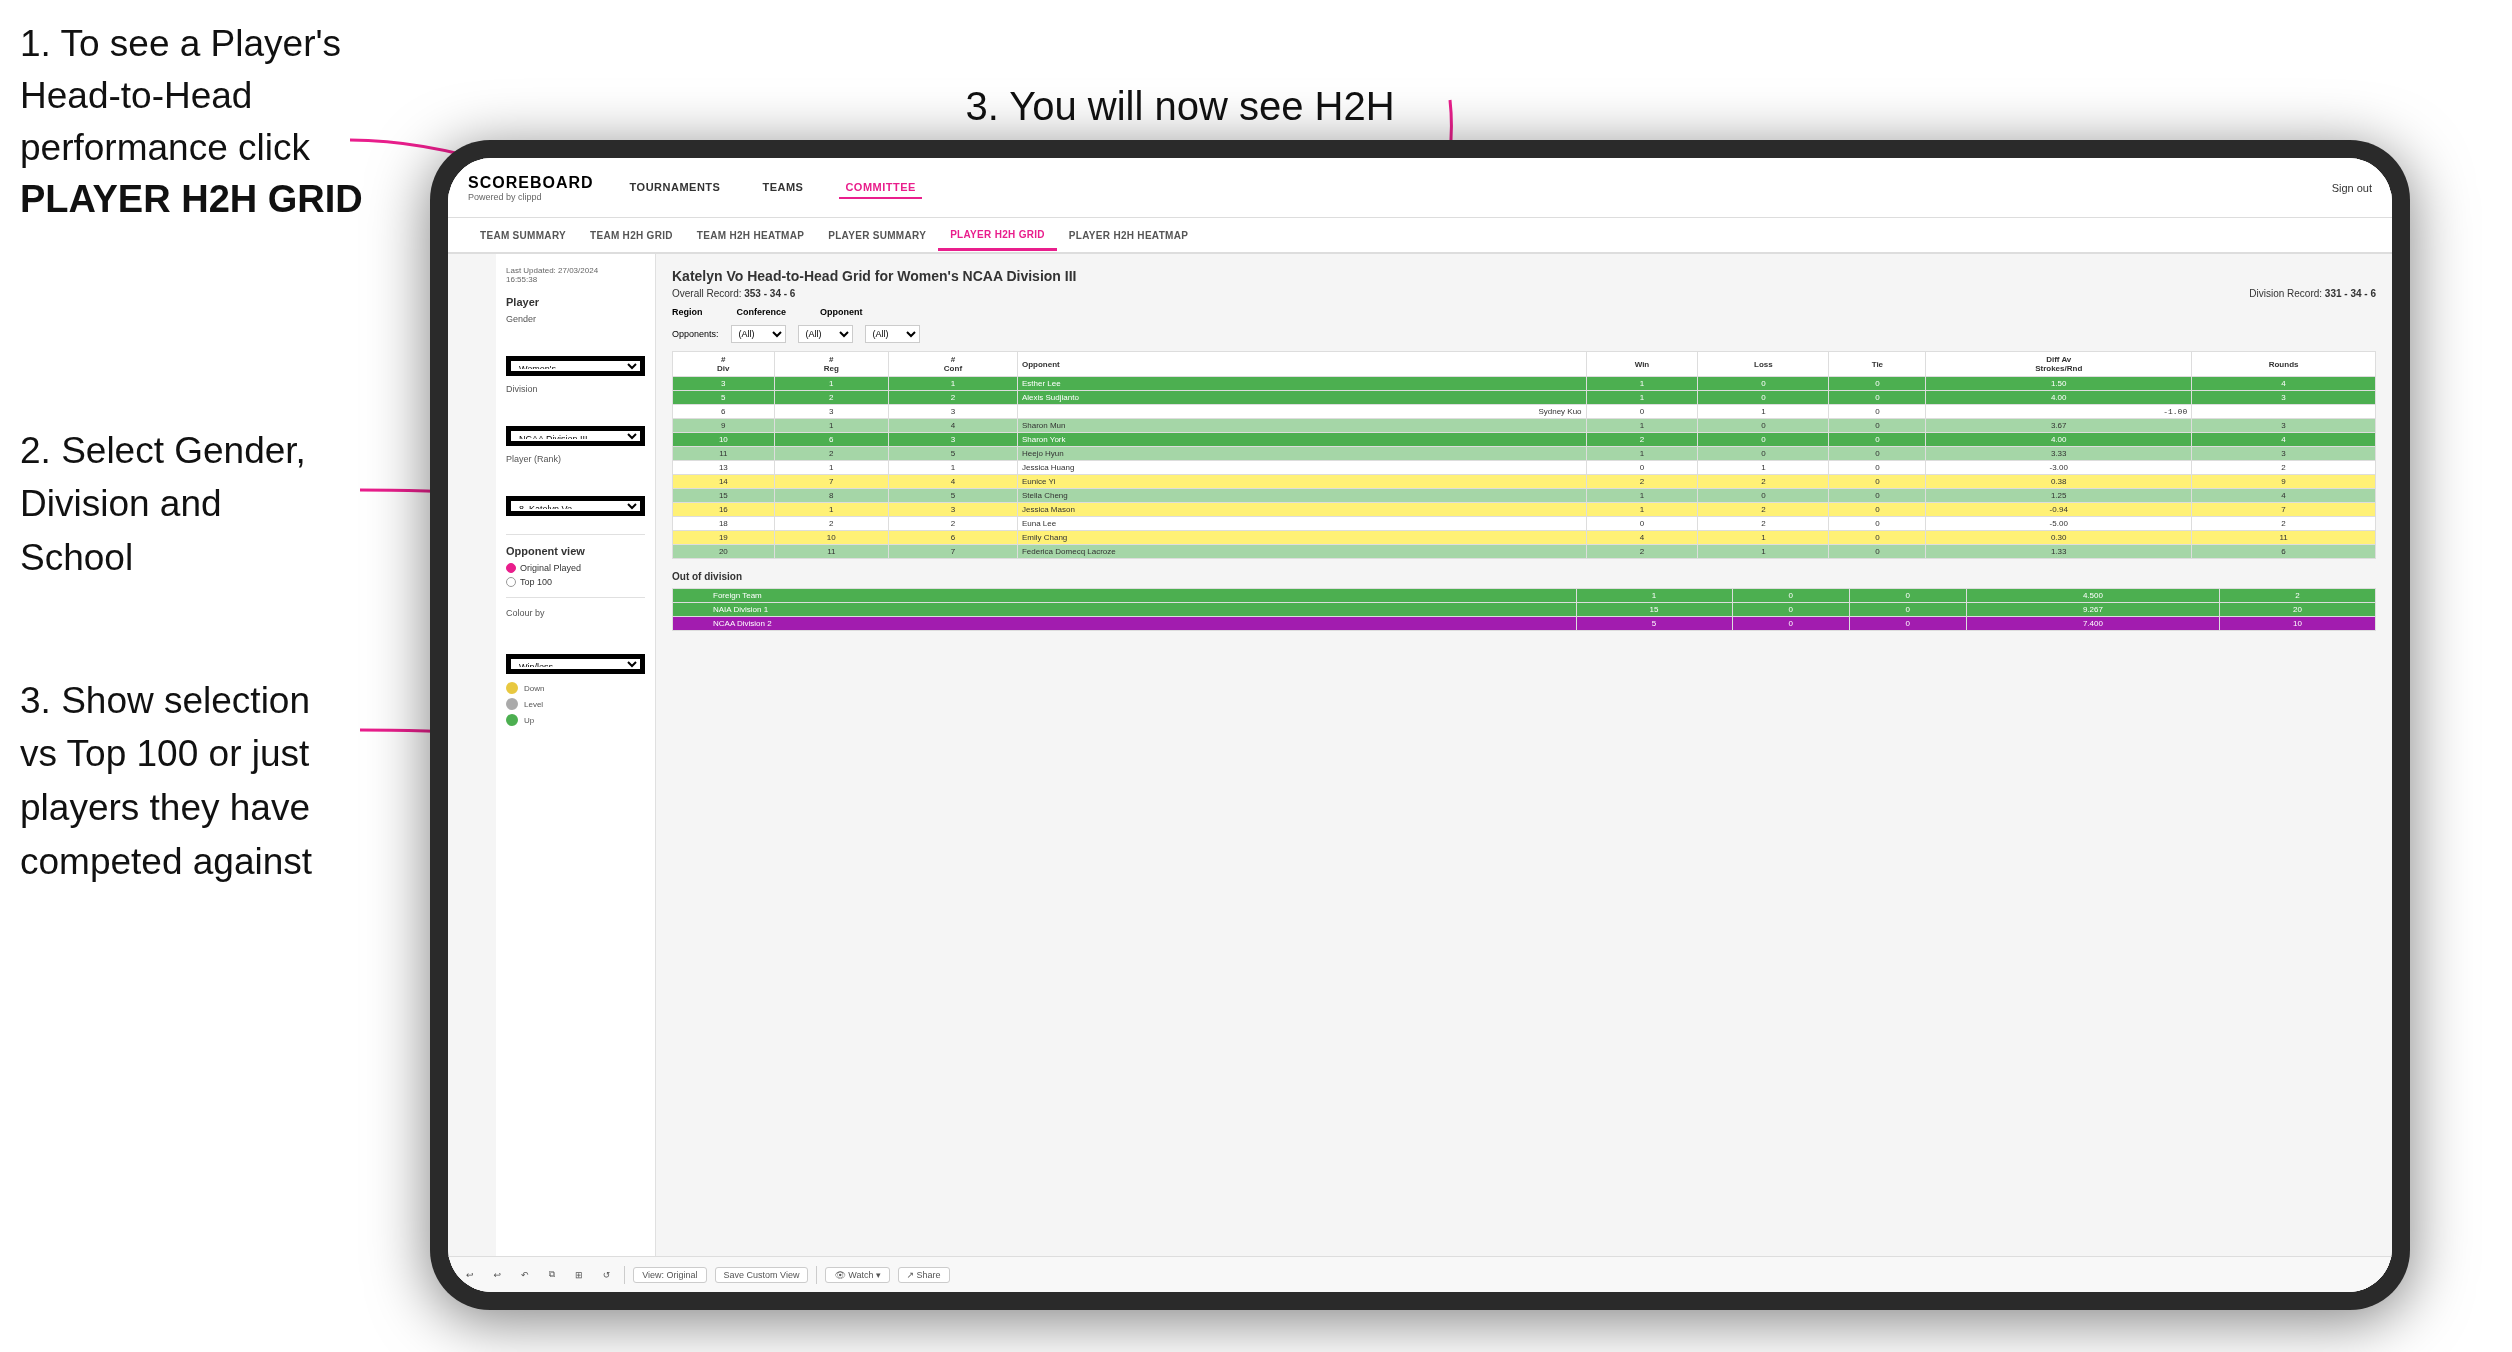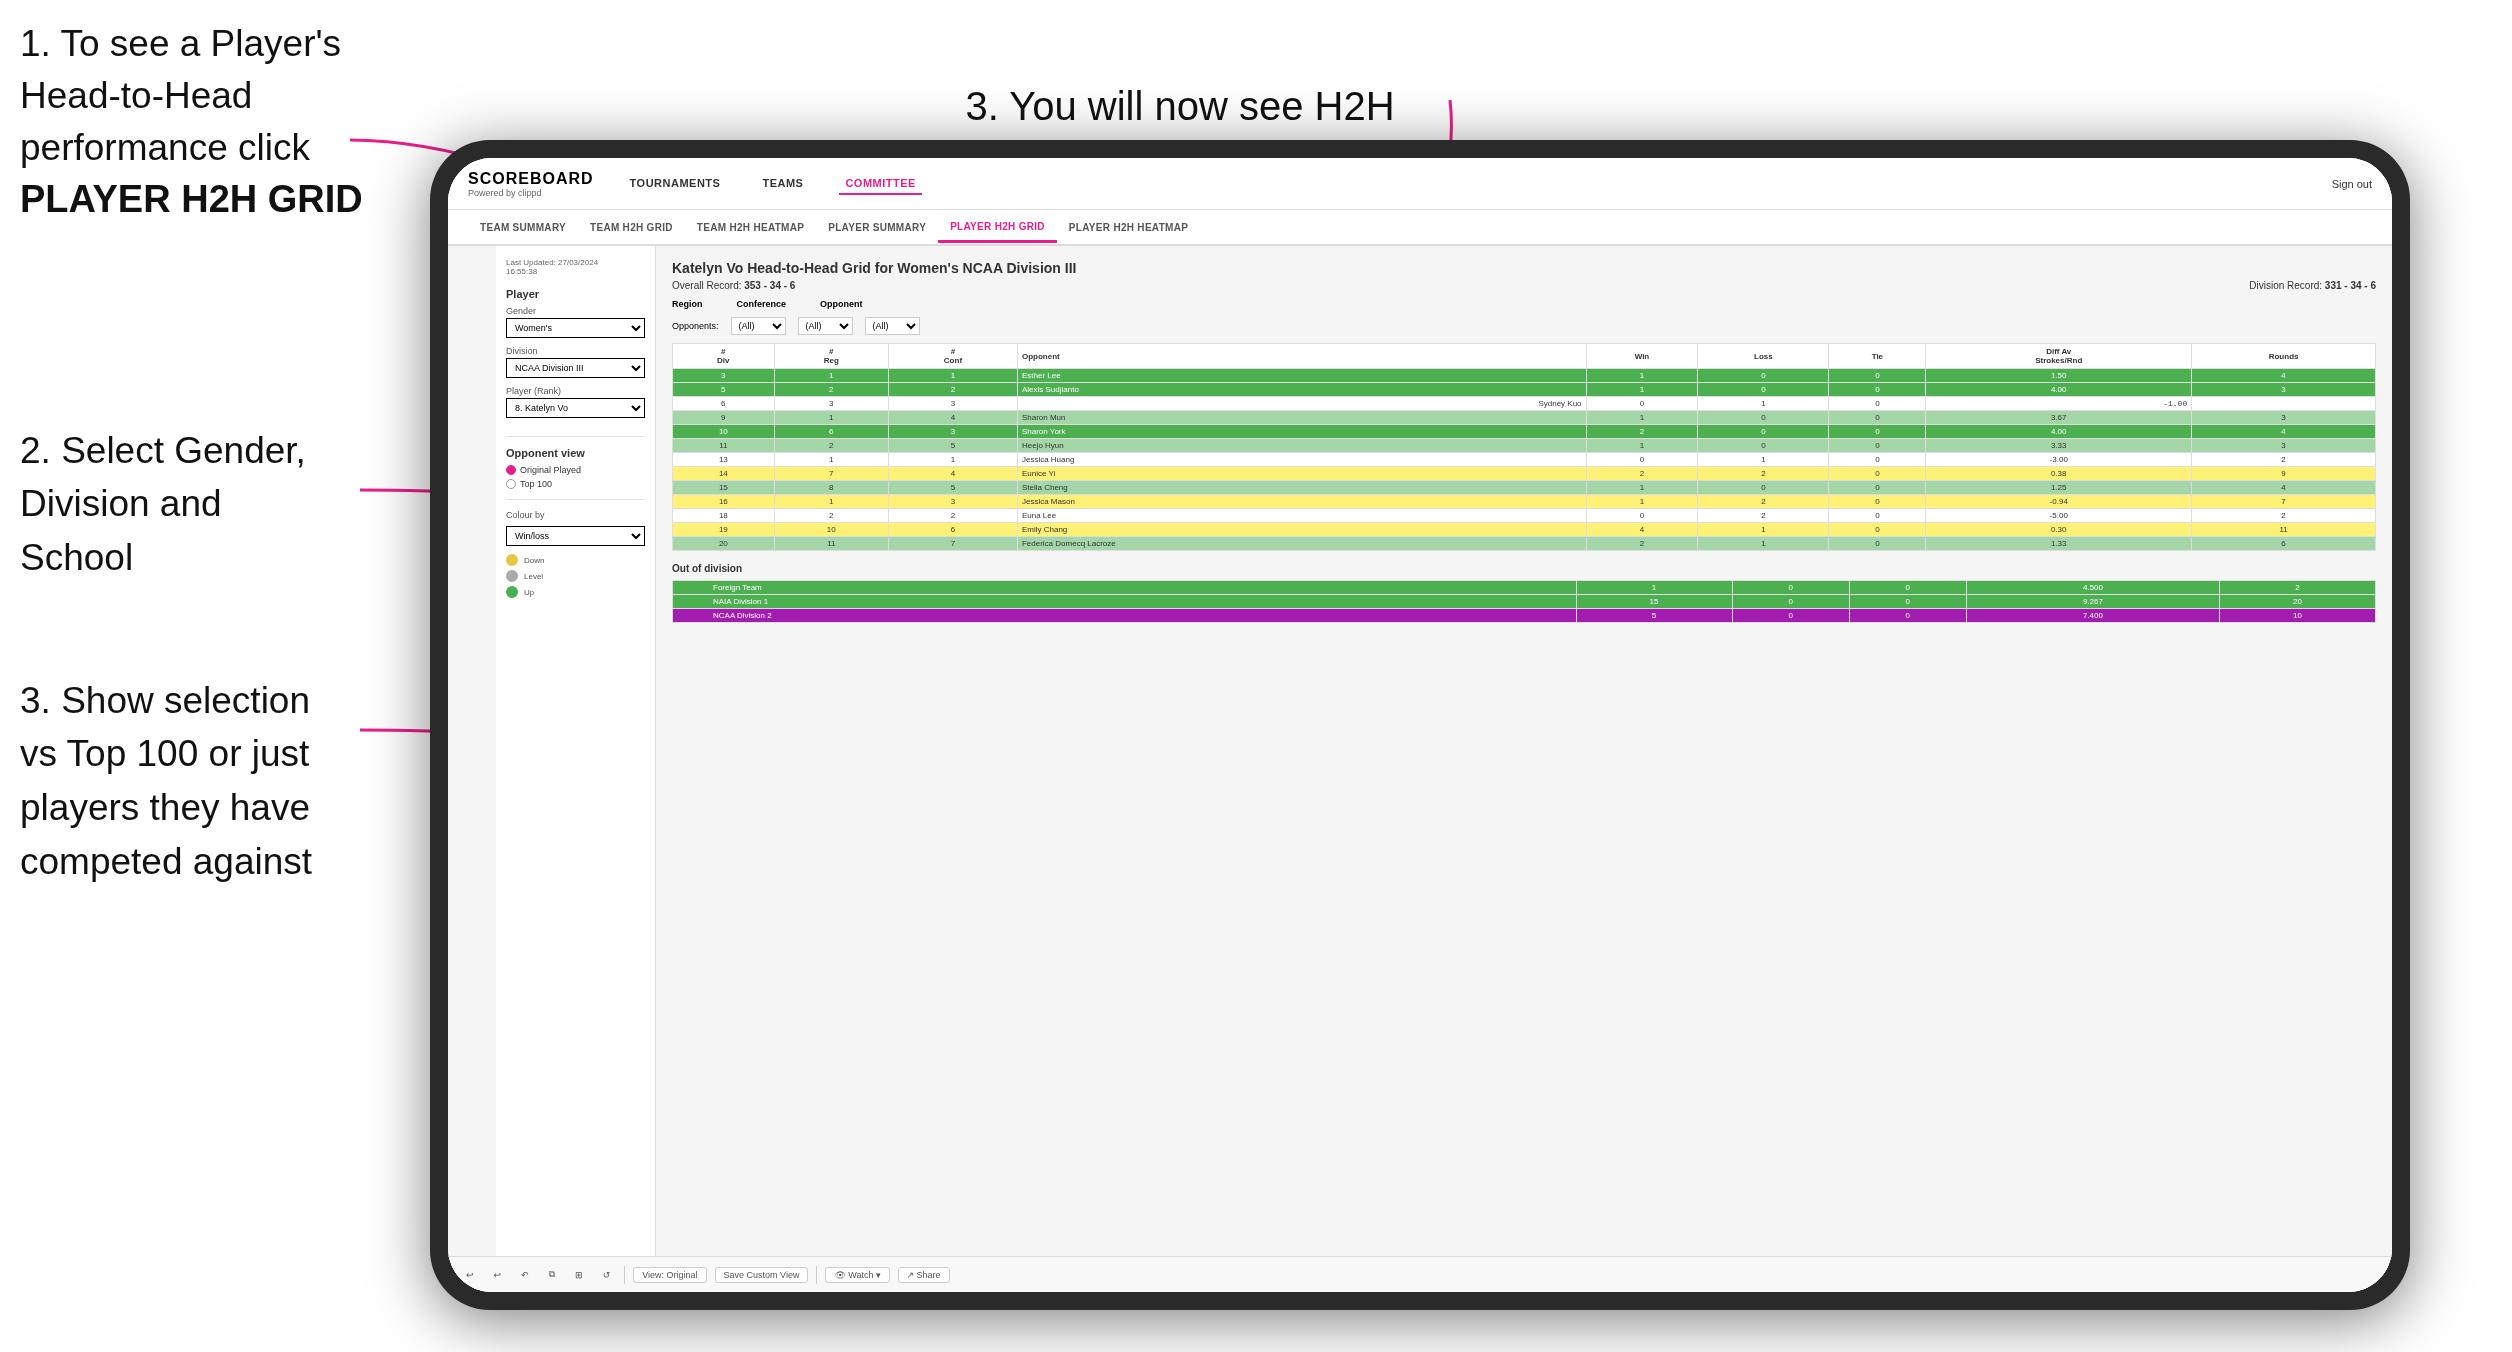--- a/index.html
+++ b/index.html
@@ -40,21 +40,21 @@
       overflow: hidden;
     }
 
     
     .top-nav {
       display: flex;
       align-items: center;
       padding: 8px 20px;
       border-bottom: 1px solid #ddd;
       background: #fff;
-      height: 52px;
+      height: 60px;
     }
     .logo-area {
       display: flex;
       flex-direction: column;
       margin-right: 30px;
     }
     .logo-text {
       font-size: 16px;
       font-weight: 900;
       letter-spacing: 1px;
@@ -142,24 +142,25 @@
     }
     .panel-label {
       font-size: 9px;
       color: #555;
       margin-bottom: 2px;
     }
     .panel-select {
       width: 100%;
       font-size: 9px;
       padding: 2px 4px;
-      border: 1px solid #000000;
+      border: 5px solid #000000;
       background: #fff;
       margin-bottom: 8px;
       height: 20px;
+      margin-top: 30px;
     }
     .panel-divider {
       border: none;
       border-top: 1px solid #e0e0e0;
       margin: 10px 0;
     }
     .opponent-view-title {
       font-size: 11px;
       font-weight: 700;
       color: #333;

